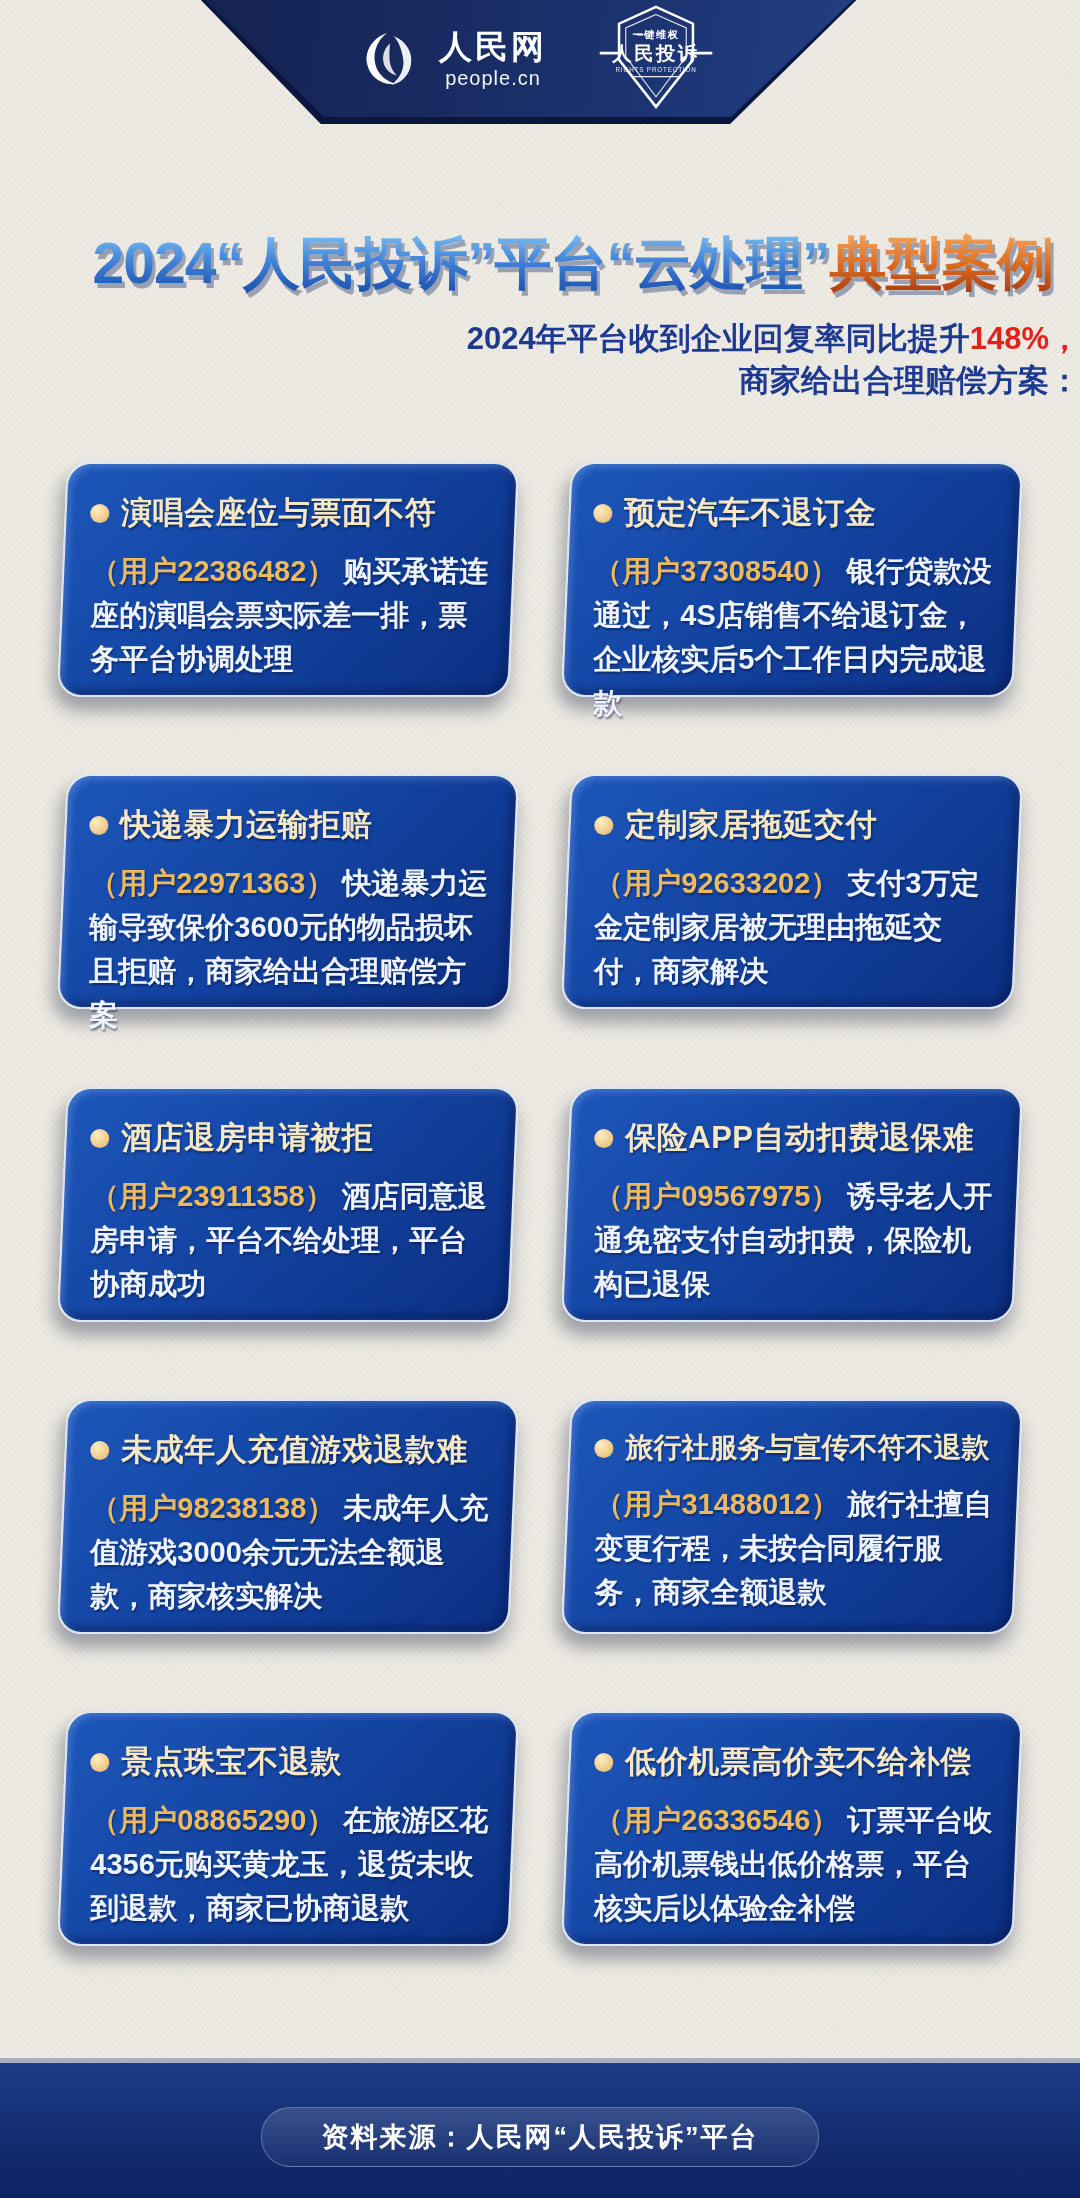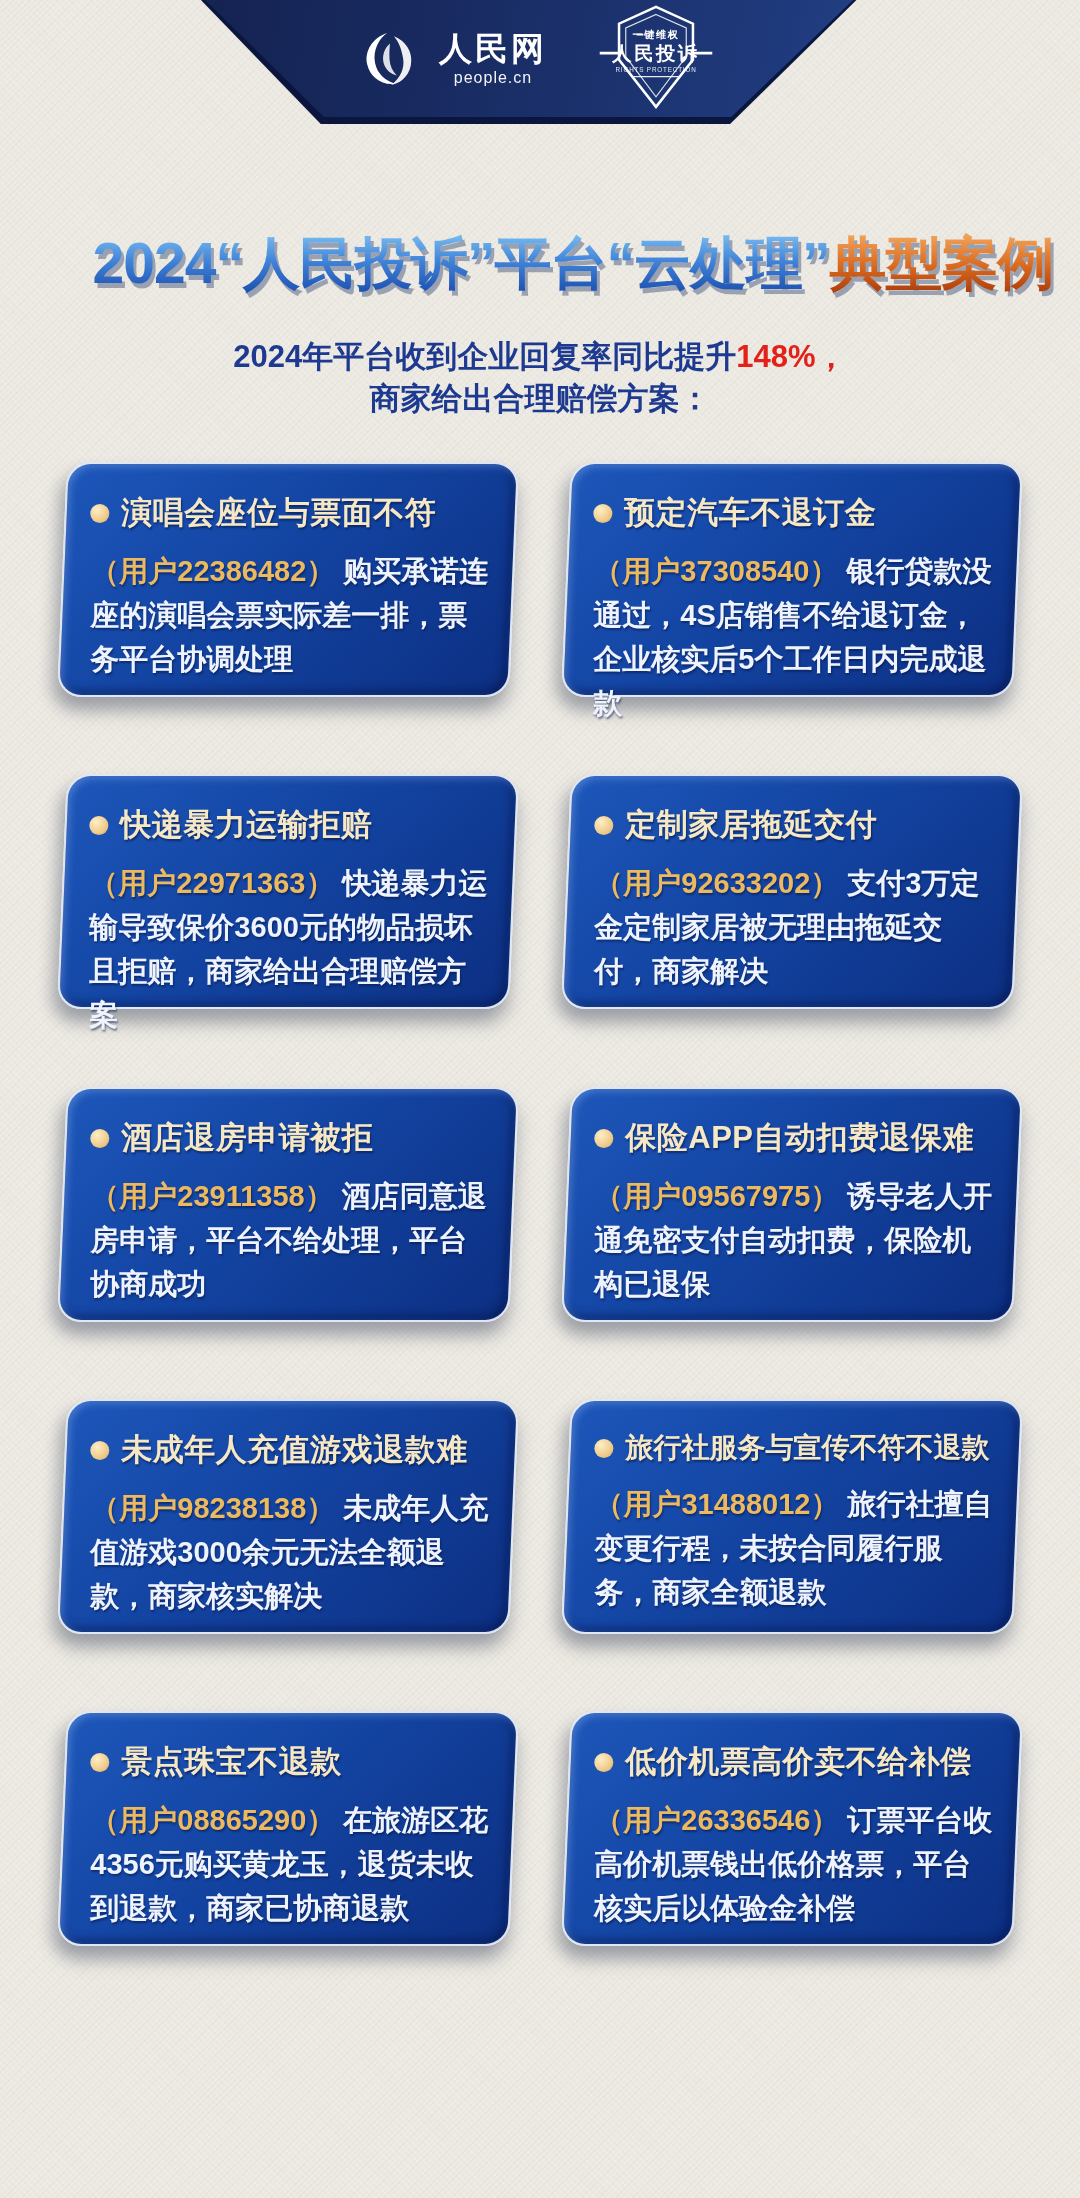--- a/index.html
+++ b/index.html
@@ -19,35 +19,35 @@
   .ribbon-wrap{position:absolute;top:0;left:0;width:1080px;height:130px;}
   .ribbon-back{position:absolute;top:0;left:0;width:100%;height:124px;background:#0a163d;
     clip-path:polygon(18.6% 0,79.3% 0,67.6% 100%,29.7% 100%);}
   .ribbon{position:absolute;top:0;left:0;width:100%;height:117px;
     background:linear-gradient(100deg,#121d46 0%,#182a60 40%,#1f3a7c 72%,#2c4f99 100%);
     clip-path:polygon(19% 0,79% 0,67.7% 100%,30% 100%);
     display:flex;align-items:center;justify-content:center;gap:46px;color:#fff;}
   .people-logo{display:flex;align-items:center;gap:20px;}
   .people-text{display:flex;flex-direction:column;align-items:center;line-height:1;}
   .people-name{font-size:33px;font-weight:800;letter-spacing:3px;}
-  .people-domain{font-size:16px;letter-spacing:1px;margin-top:5px;opacity:.95;}
+  .people-domain{font-size:20px;letter-spacing:1px;margin-top:5px;opacity:.95;}
   .badge-svg text{fill:#fff;font-family:"Liberation Sans","DejaVu Sans",sans-serif;}
 
   
   .main-title{position:absolute;top:188px;left:0;width:100%;text-align:center;
     font-size:57px;font-weight:900;letter-spacing:-1px;white-space:nowrap;
     filter:drop-shadow(3px 5px 0 rgba(22,44,96,.38));margin-left:33px;}
   .t-blue{background:linear-gradient(180deg,#7fc2f2 0%,#3f82d8 48%,#1a4dad 100%);
     -webkit-background-clip:text;background-clip:text;color:transparent;}
   .t-orange{background:linear-gradient(180deg,#f4aa60 0%,#d9691f 55%,#a93a0a 100%);
     -webkit-background-clip:text;background-clip:text;color:transparent;}
 
   
-  .subtitle{position:absolute;top:318px;left:0;width:100%;text-align:center;
-    font-size:31px;line-height:42px;font-weight:800;color:#1d3a90;margin-top:18px;}
+  .subtitle{position:absolute;top:318px;left:0;width:100%;text-align:right;
+    font-size:31px;line-height:42px;font-weight:800;color:#1d3a90;}
   .subtitle .hl{color:#e32119;}
 
   
   .card{position:absolute;width:452px;height:235px;border-radius:24px;
     transform:skewX(-2.4deg);
     background:linear-gradient(135deg,#1d57ba 0%,#1344a2 45%,#0c2f82 100%);
     border:2px solid rgba(245,248,253,.9);
     box-shadow:0 14px 18px rgba(96,102,120,.42), -8px 10px 14px rgba(96,102,120,.25),
       inset 3px 3px 7px rgba(150,190,255,.35), inset -4px -4px 10px rgba(2,12,55,.45);
     box-sizing:border-box;}
@@ -204,14 +204,17 @@
   <div class="card col-right" style="top:1711px">
     <div class="card-content">
       <div class="title-row">
           <span class="bullet"></span>
           <span class="card-title">低价机票高价卖不给补偿</span>
         </div>
       <p class="card-body"><span class="user">（用户26336546）</span><span>订票平台收高价机票钱出低价格票，平台核实后以体验金补偿</span></p>
     </div>
   </div>
 
+  <div class="footer">
+    <div class="source-pill">资料来源：人民网“人民投诉”平台</div>
+  </div>
 
 </div>
 
 </body></html>

